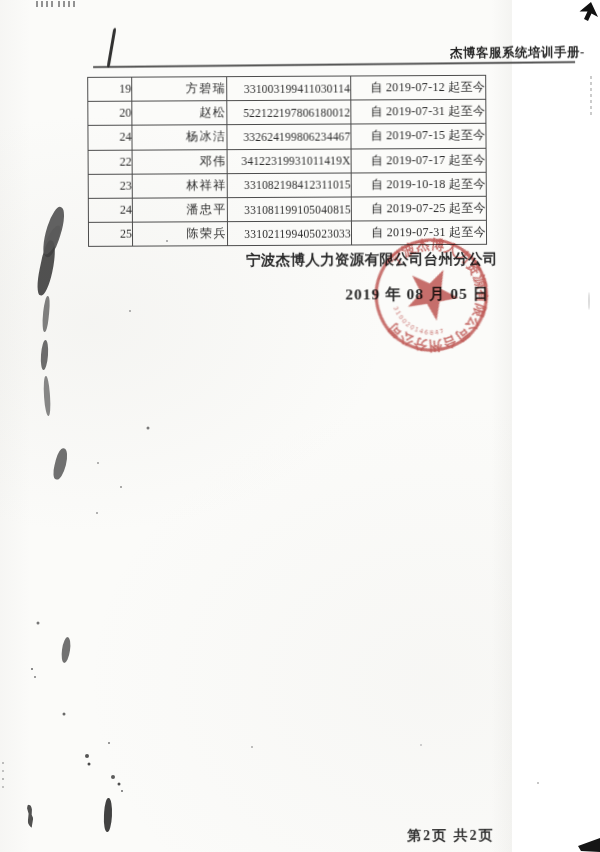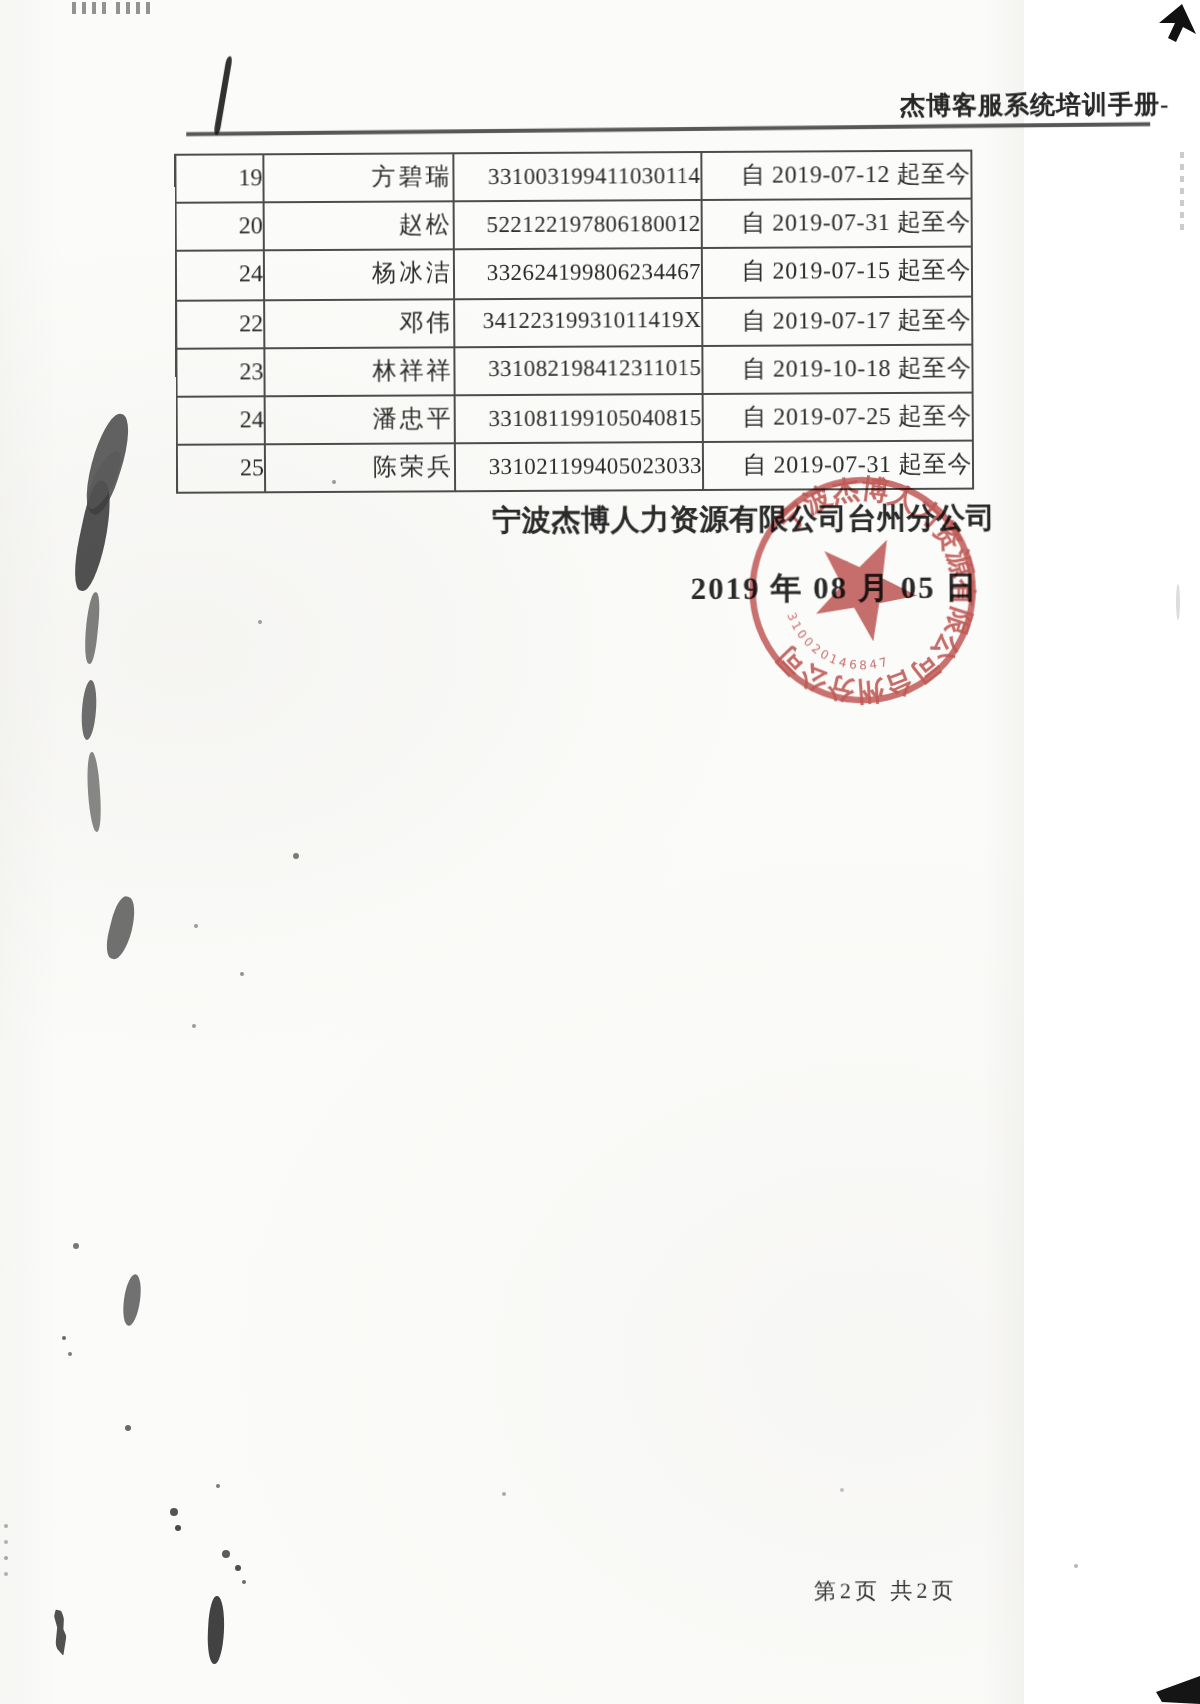--- a/index.html
+++ b/index.html
@@ -61,21 +61,21 @@
   }
 
   
   .stamp {
     position:absolute; left:362px; top:226px; width:140px; height:140px;
     transform:rotate(26deg); opacity:.82; mix-blend-mode:multiply;
   }
 
   
   .footer-page {
-    position:absolute; left:405px; top:789px; font-size:11px; font-weight:normal;
+    position:absolute; left:405px; top:828px; font-size:14px; font-weight:bold;
     color:#333; letter-spacing:2px; white-space:nowrap;
   }
 
   
   .smudge { position:absolute; }
   .sm-a { left:46px; top:206px; width:15px; height:52px; background:#464646;
           border-radius:45% 55% 40% 60%; transform:rotate(18deg); opacity:.85; }
   .sm-b { left:40px; top:240px; width:13px; height:56px; background:#3e3e3e;
           border-radius:40% 60% 50% 50%; transform:rotate(12deg); opacity:.9; }
   .sm-c { left:47px; top:224px; width:10px; height:32px; background:#585858;

